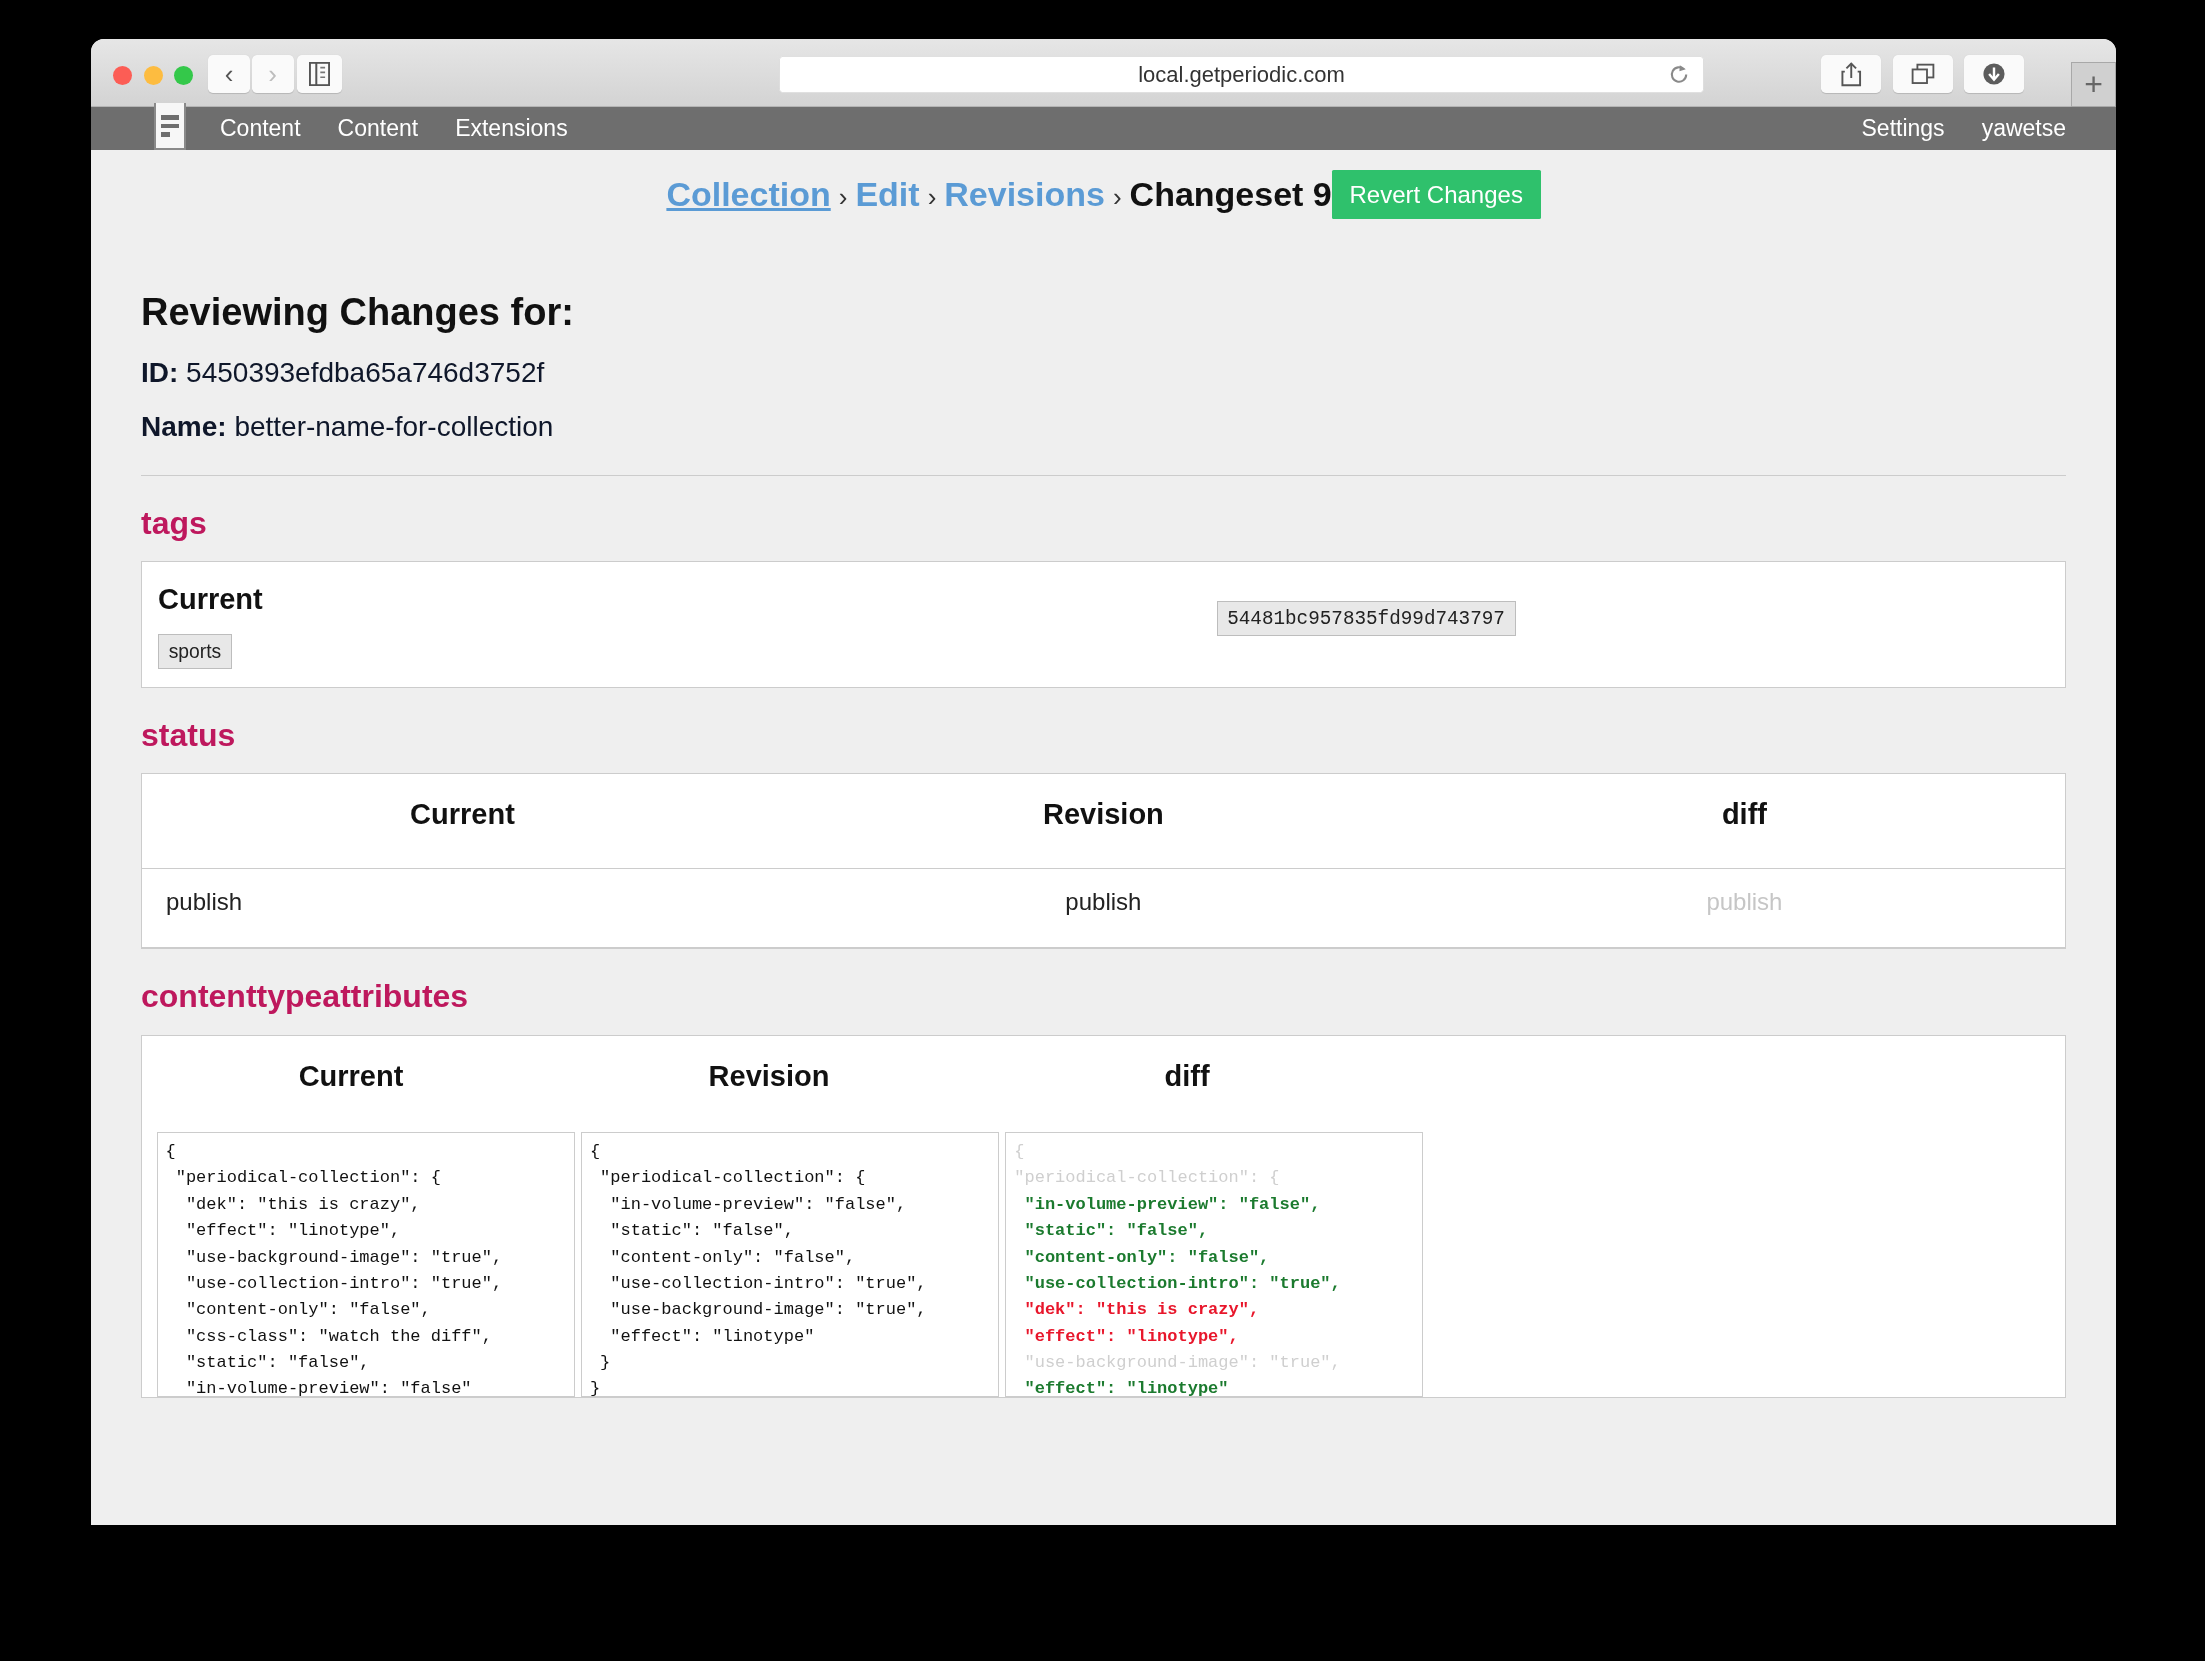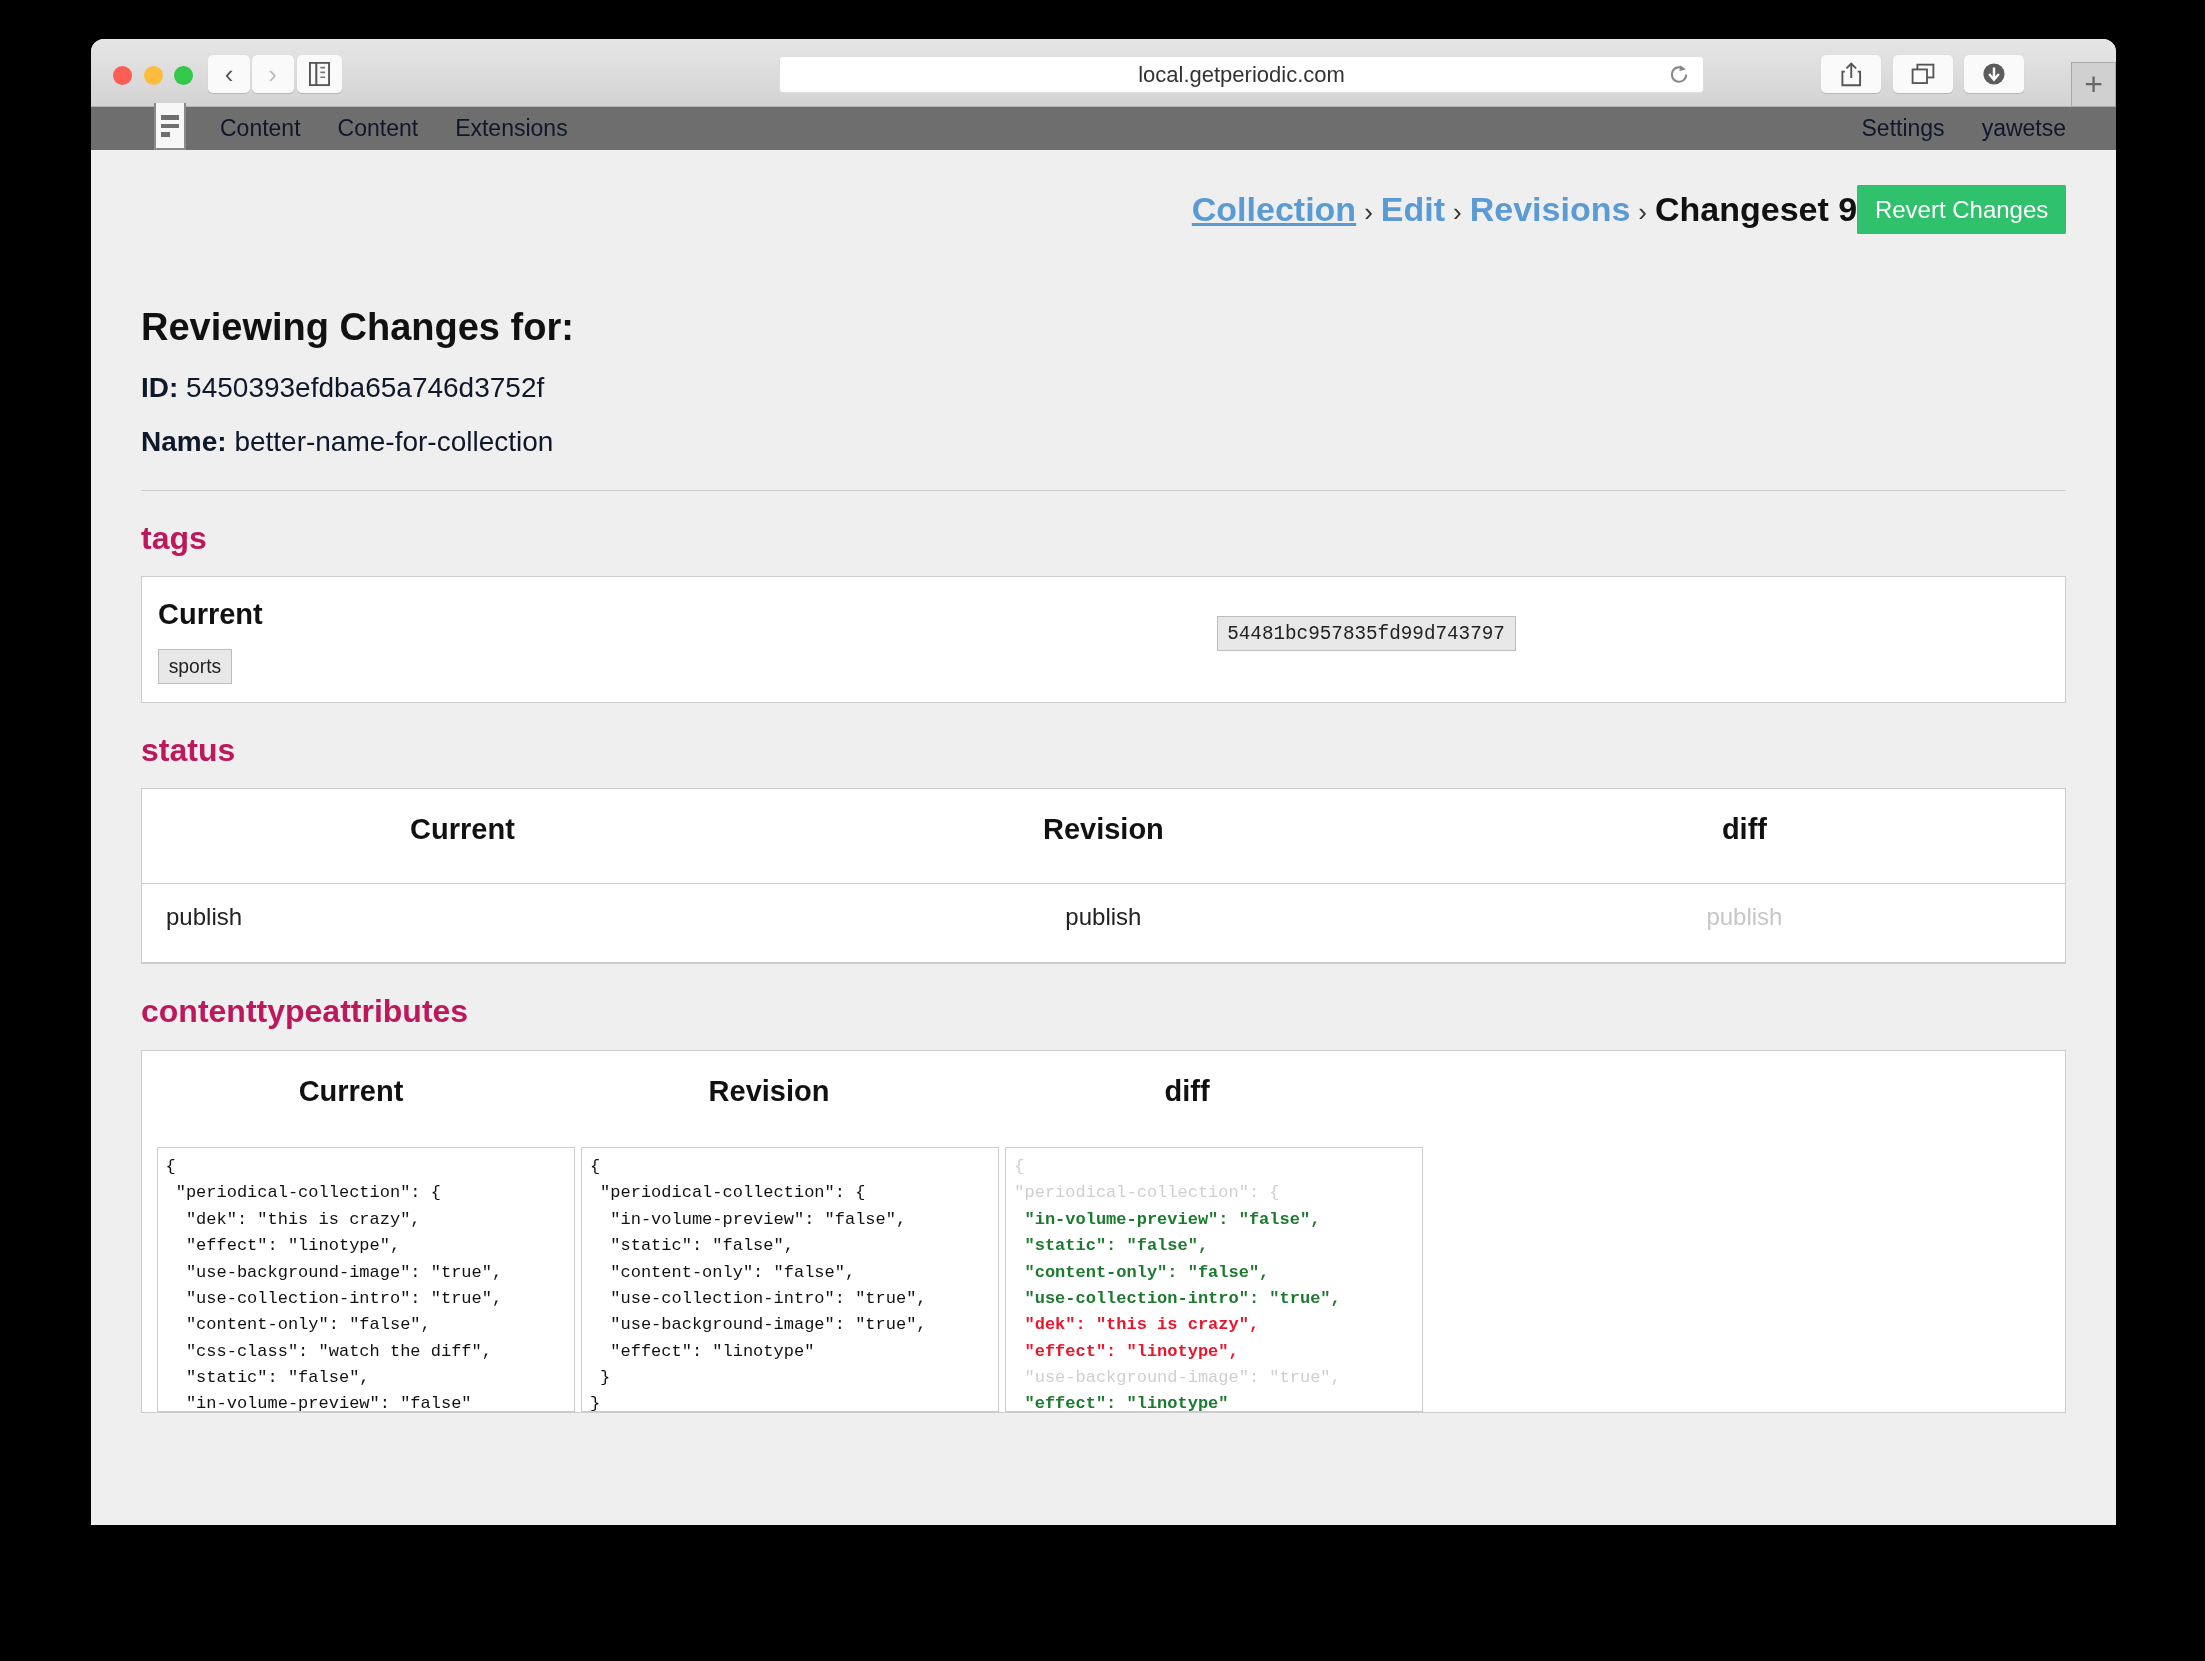--- a/index.html
+++ b/index.html
@@ -86,34 +86,34 @@
     margin-left: 63px; width: 32px; height: 47px;
     background: #f7f7f7; border: 2.4px solid #8a8a8a; border-top: none;
     display: flex; flex-direction: column; align-items: center;
     justify-content: center; gap: 4px; margin-top: -3.2px;
   }
   .brand i { display: block; background: #6e6e6e; height: 4.8px; }
   .brand i:nth-child(1) { width: 17.7px; }
   .brand i:nth-child(2) { width: 17.7px; }
   .brand i:nth-child(3) { width: 8.8px; margin-right: 8.8px; }
   .navlinks { display: flex; align-items: center; margin-left: 34px; gap: 37px; }
-  .navlink { color: #0f172a; font-size: 23px; text-decoration: none; }
+  .navlink { color: #ffffff; font-size: 23px; text-decoration: none; }
   .navright { margin-left: auto; display: flex; gap: 37px; margin-right: 50px; }
 
   
   .page {
     position: relative;
     height: calc(1486px - 68px - 43px);
     background: #efefef;
     padding: 0 50px;
     overflow: hidden;
   }
   .crumbrow {
-    display: flex; align-items: center; justify-content: flex-end;
-    padding-top: 35px;
+    display: flex; align-items: center; justify-content: center;
+    padding-top: 20px;
   }
   .crumbs { font-size: 34px; font-weight: bold; display: flex; align-items: baseline; }
   .crumb-link { color: #5b9bd5; text-decoration: none; }
   .crumb-link.hover { text-decoration: underline; }
   .crumb-sep { color: #333; margin: 0 8px; font-size: 26px; font-weight: normal; }
   .crumb-current { color: #111; }
 
   .revert {
     background: #2fc16c; color: #fff;
     font-size: 24px; padding: 10.5px 17.7px;

